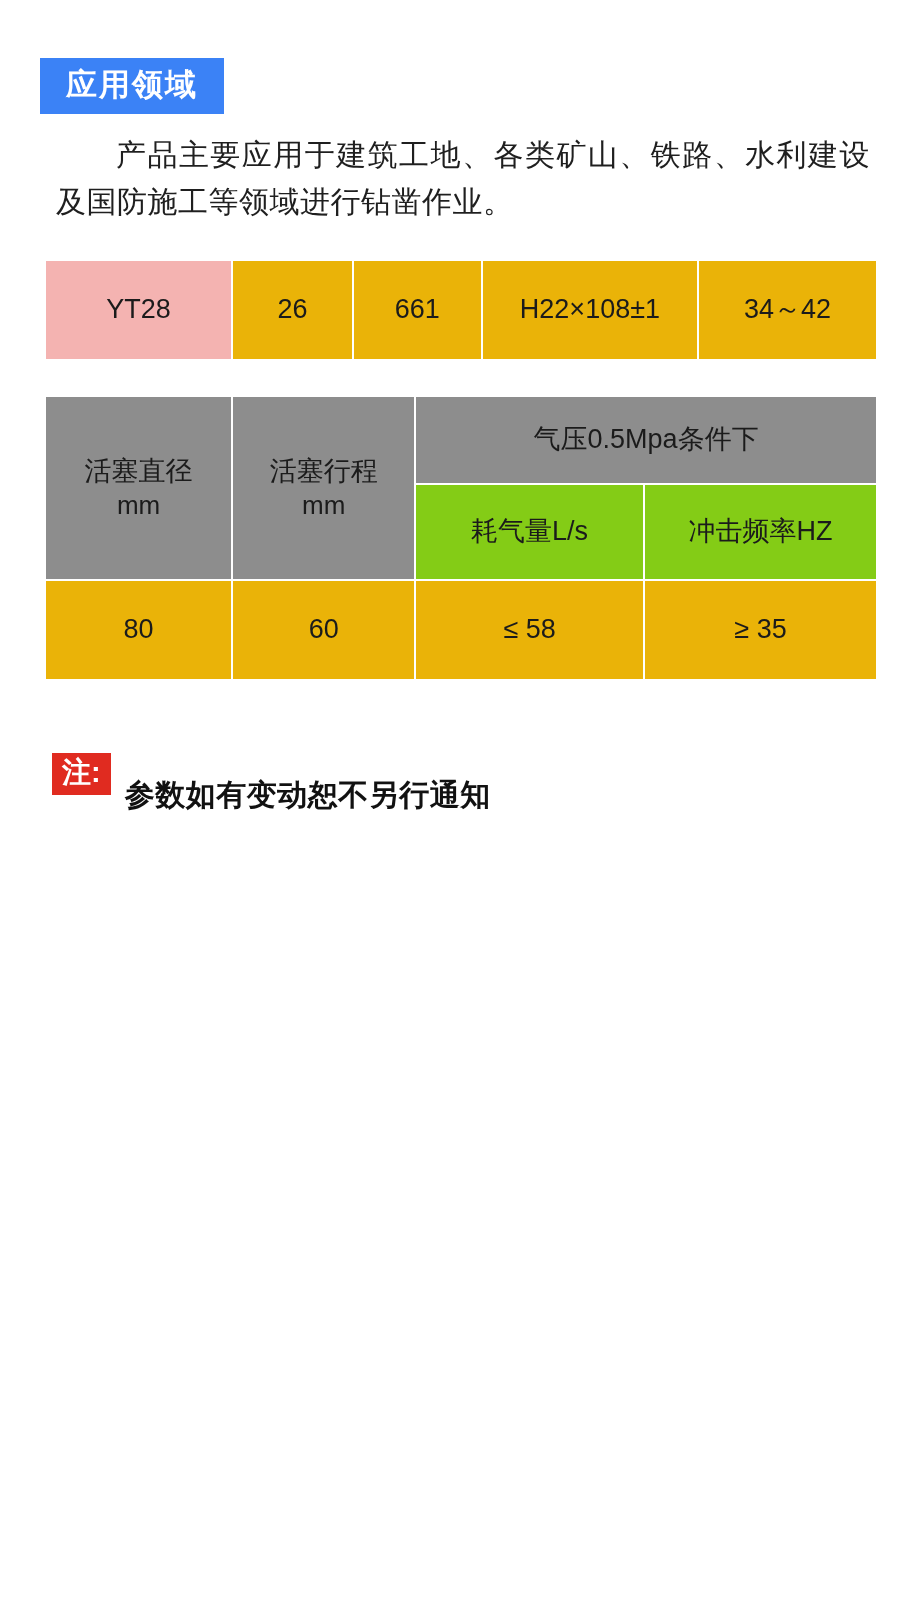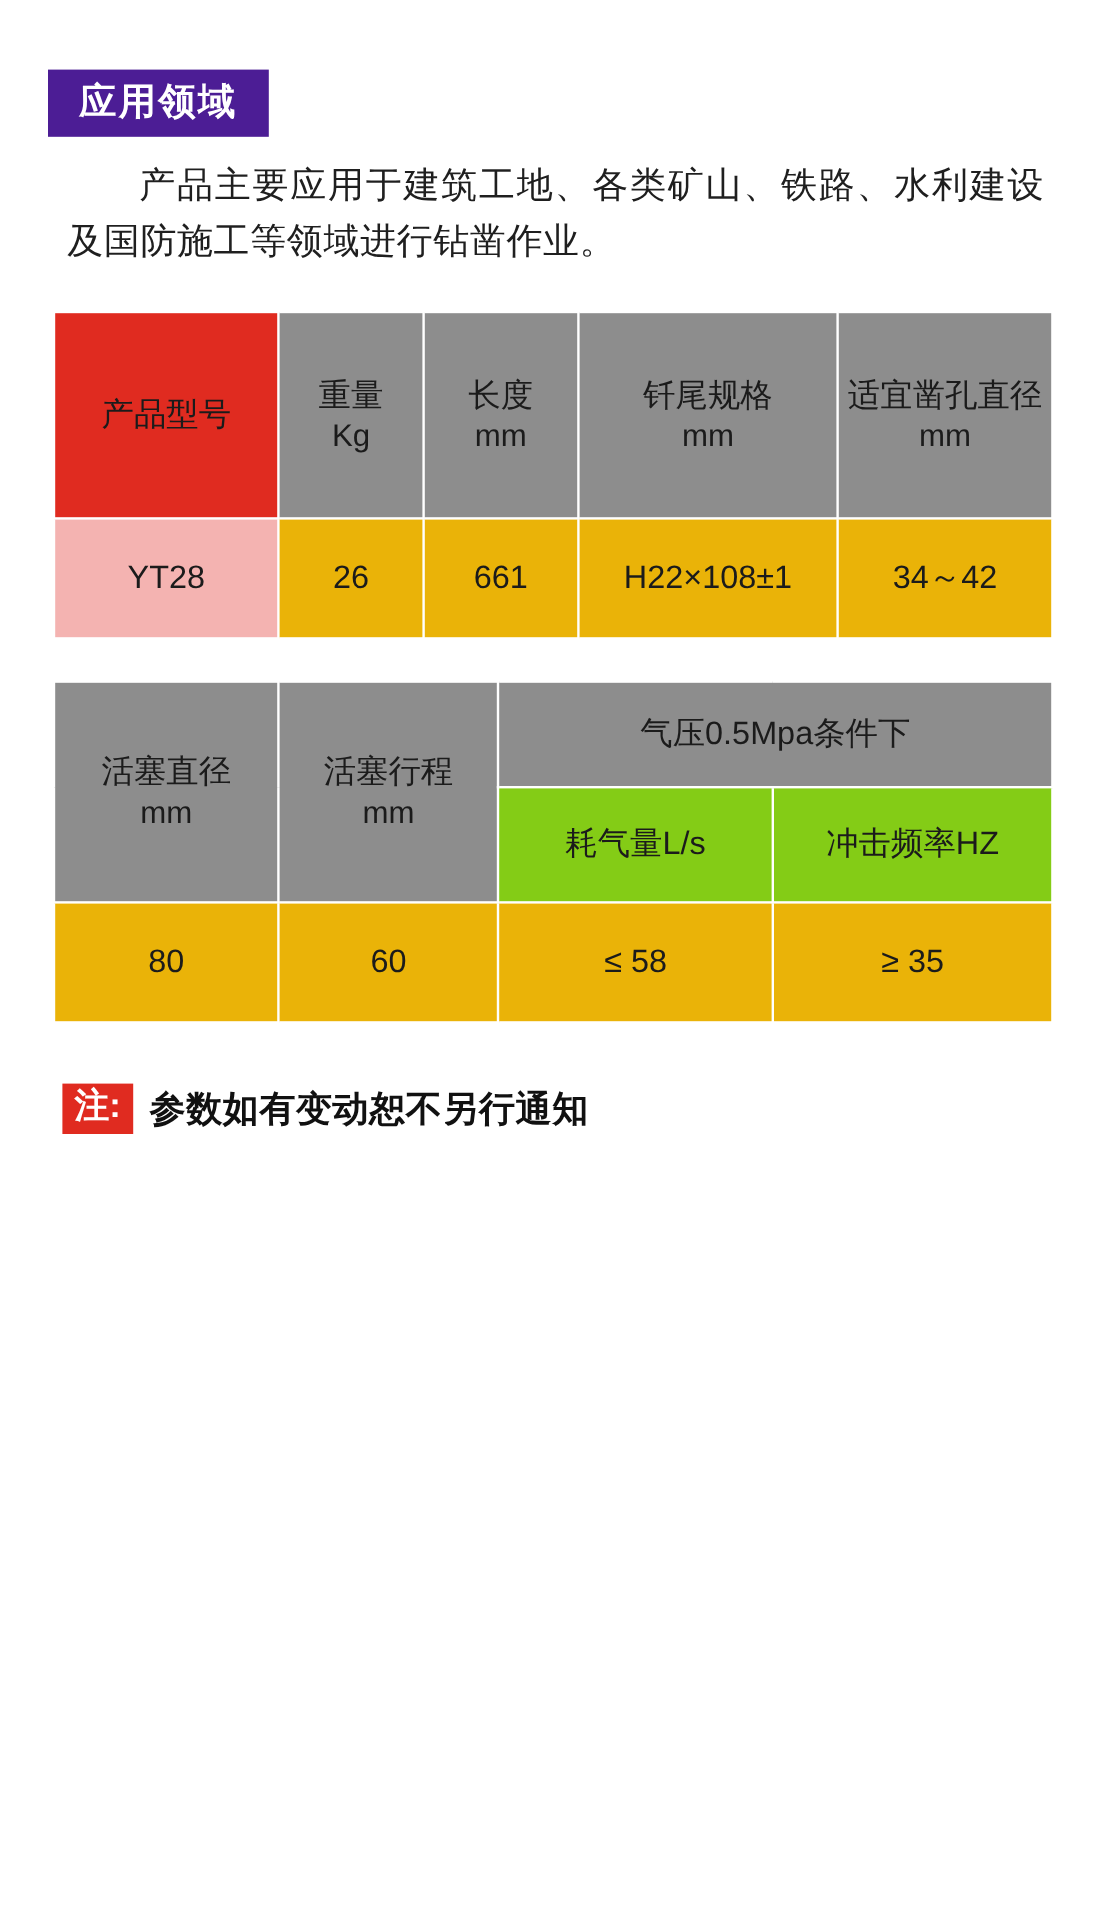--- a/index.html
+++ b/index.html
@@ -24,21 +24,21 @@
   .title {
     font-size: 39px;
     font-weight: bold;
     letter-spacing: 1px;
     margin: 0;
     padding: 52px 0 0 42px;
     color: #111111;
   }
   .section-tag {
     display: inline-block;
-    background: #4c1d95;
+    background: #3b82f6;
     color: #ffffff;
     font-size: 31px;
     font-weight: bold;
     letter-spacing: 2px;
     padding: 10px 26px 12px 26px;
     margin: 0;
     line-height: 1.1;
   }
   .tag-wrap-app {
     margin-top: 58px;
@@ -134,20 +134,21 @@
     font-size: 29px;
     font-weight: bold;
     padding: 4px 10px 6px 10px;
     line-height: 1.1;
   }
   .note-text {
     font-size: 30px;
     font-weight: bold;
     color: #111111;
     letter-spacing: 0.5px;
+    margin-top: 44px;
   }
 </style>
 </head>
 <body>
 
 <div class="page">
 
 
   <div class="tag-wrap-app">
     <div class="section-tag">应用领域</div>
@@ -159,41 +160,20 @@
     <table class="t1">
       <colgroup>
         <col style="width:22.5%">
         <col style="width:14.5%">
         <col style="width:15.5%">
         <col style="width:26%">
         <col style="width:21.5%">
       </colgroup>
       <tbody>
         <tr>
-          <td class="hdr-red">
-            <span>产品型号</span>
-          </td>
-          <td class="hdr-gray">
-            <span>重量</span>
-            <span class="sub">Kg</span>
-          </td>
-          <td class="hdr-gray">
-            <span>长度</span>
-            <span class="sub">mm</span>
-          </td>
-          <td class="hdr-gray">
-            <span>钎尾规格</span>
-            <span class="sub">mm</span>
-          </td>
-          <td class="hdr-gray">
-            <span>适宜凿孔直径</span>
-            <span class="sub">mm</span>
-          </td>
-        </tr>
-        <tr>
           <td class="cell-pink">YT28</td>
           <td class="cell-gray">26</td>
           <td class="cell-gray">661</td>
           <td class="cell-gray">H22×108±1</td>
           <td class="cell-gray">34～42</td>
         </tr>
       </tbody>
     </table>
   </div>
 

